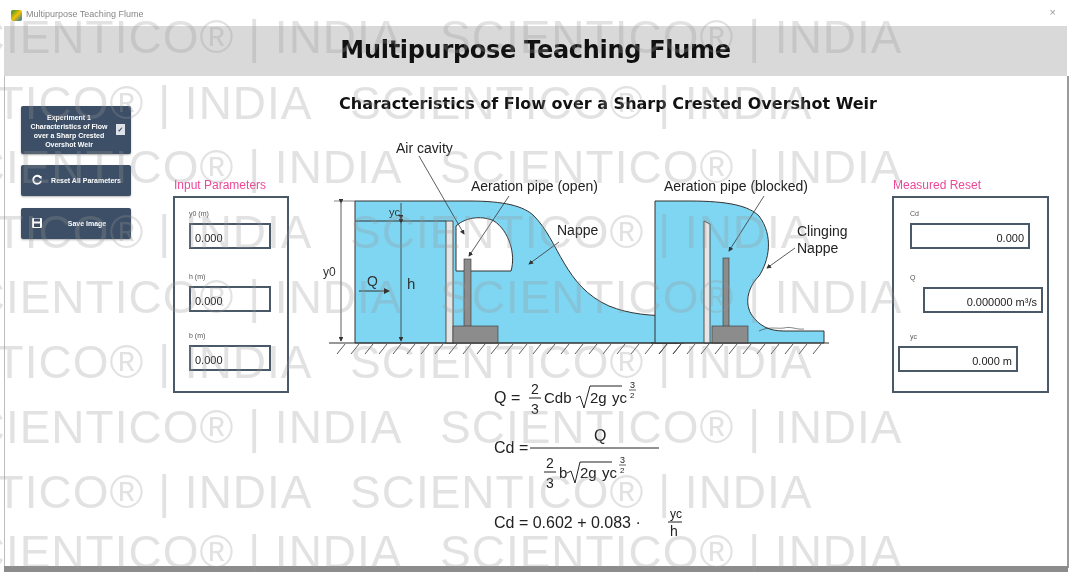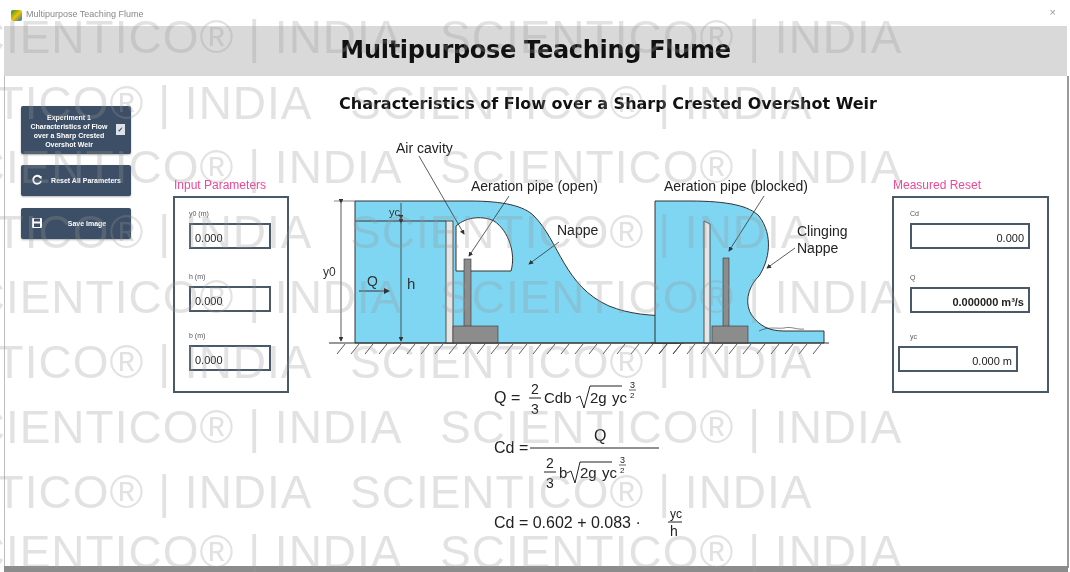--- a/index.html
+++ b/index.html
@@ -86,21 +86,21 @@
       <div class="field" style="left:14px; top:88px; width:82px;">0.000</div>
       <div class="field-label" style="left:14px; top:134px;">b (m)</div>
       <div class="field" style="left:14px; top:147px; width:82px;">0.000</div>
     </div>
 
     <div class="panel-label" style="left:744px; top:102px;">Measured Reset</div>
     <div class="panel" style="left:743px; top:120px; width:153px; height:193px;">
       <div class="field-label" style="left:16px; top:12px;">Cd</div>
       <div class="field right" style="left:16px; top:25px; width:120px;">0.000</div>
       <div class="field-label" style="left:16px; top:76px;">Q</div>
-      <div class="field right" style="left:16px; top:89px; width:120px;font-weight:bold;">0.000000 m³/s</div>
+      <div class="field right" style="left:29px; top:89px; width:120px;">0.000000 m³/s</div>
       <div class="field-label" style="left:16px; top:135px;">yc</div>
       <div class="field right" style="left:4px; top:148px; width:120px;">0.000 m</div>
     </div>
 
     <svg class="diagram" viewBox="0 0 540 230" width="540" height="230">
       <defs>
         <marker id="arr" markerWidth="6" markerHeight="6" refX="5" refY="3" orient="auto">
             <path d="M0,0 L6,3 L0,6 Z" fill="#333"></path>
           </marker>
       </defs>

